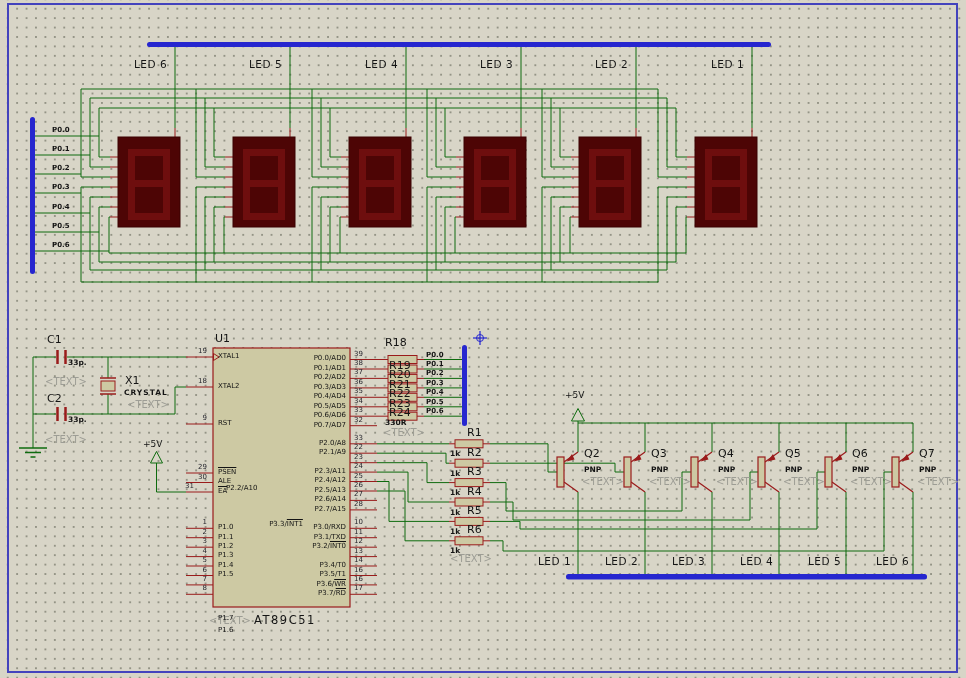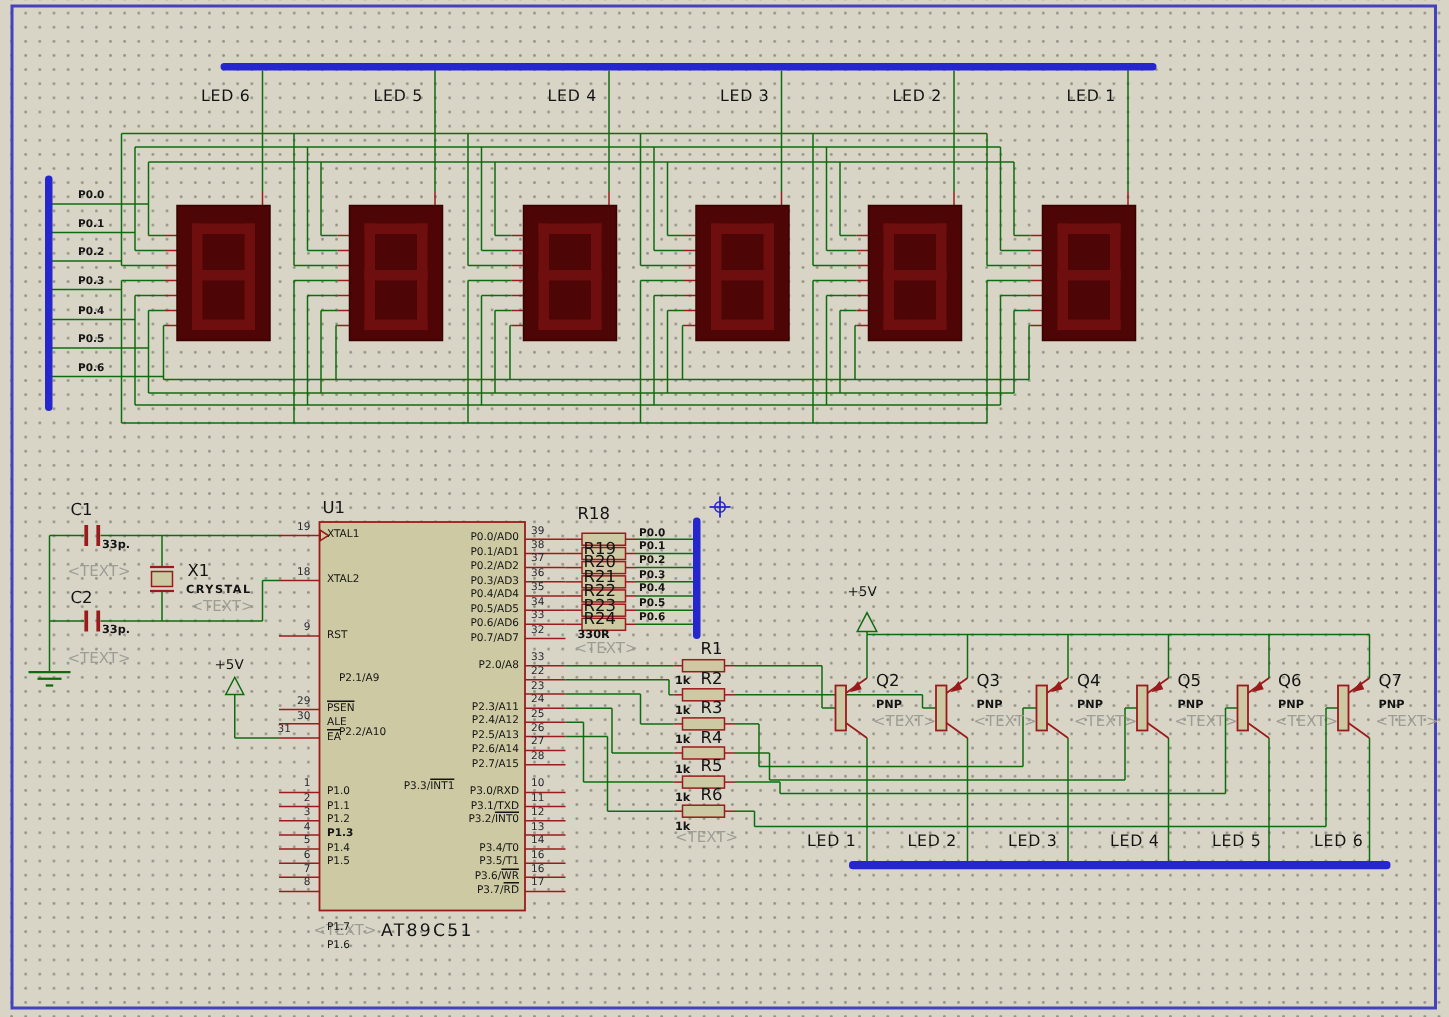--- a/index.html
+++ b/index.html
@@ -483,21 +483,21 @@
       <div class="lbl pin-name" style="left: 218px; top: 478.3px;"><span>ALE</span><span class="ov"></span></div>
       <div class="lbl pin-num" style="left: 185px; top: 483px; width: 22px; ">31</div>
       <div class="lbl pin-name" style="left: 218px; top: 487.8px;"><span></span><span class="ov">EA</span></div>
       <div class="lbl pin-num" style="left: 185px; top: 519.3px; width: 22px; text-align: right;">1</div>
       <div class="lbl pin-name" style="left: 218px; top: 524.1px;"><span>P1.0</span><span class="ov"></span></div>
       <div class="lbl pin-num" style="left: 185px; top: 528.7px; width: 22px; text-align: right;">2</div>
       <div class="lbl pin-name" style="left: 218px; top: 533.5px;"><span>P1.1</span><span class="ov"></span></div>
       <div class="lbl pin-num" style="left: 185px; top: 538.2px; width: 22px; text-align: right;">3</div>
       <div class="lbl pin-name" style="left: 218px; top: 543px;"><span>P1.2</span><span class="ov"></span></div>
       <div class="lbl pin-num" style="left: 185px; top: 547.6px; width: 22px; text-align: right;">4</div>
-      <div class="lbl pin-name" style="left: 218px; top: 552.4px; font-weight: bold;"><span>P1.3</span><span class="ov"></span></div>
+      <div class="lbl pin-name" style="left: 218px; top: 552.4px;"><span>P1.3</span><span class="ov"></span></div>
       <div class="lbl pin-num" style="left: 185px; top: 557px; width: 22px; text-align: right;">5</div>
       <div class="lbl pin-name" style="left: 218px; top: 561.8px;"><span>P1.4</span><span class="ov"></span></div>
       <div class="lbl pin-num" style="left: 185px; top: 566.5px; width: 22px; text-align: right;">6</div>
       <div class="lbl pin-name" style="left: 218px; top: 571.3px;"><span>P1.5</span><span class="ov"></span></div>
       <div class="lbl pin-num" style="left: 185px; top: 575.9px; width: 22px; text-align: right;">7</div>
       <div class="lbl pin-name" style="left: 218px; top: 580.7px; margin-top: 46px;"><span>P1.6</span><span class="ov"></span></div>
       <div class="lbl pin-num" style="left: 185px; top: 585.3px; width: 22px; text-align: right;">8</div>
       <div class="lbl pin-name" style="left: 218px; top: 615px;"><span>P1.7</span><span class="ov"></span></div>
       <div class="lbl pin-num" style="left: 354px; top: 350.5px;">39</div>
       <div class="lbl pin-name" style="left: 226px; top: 355.3px; width: 120px; text-align: right;"><span>P0.0/AD0</span><span class="ov"></span></div>
@@ -511,21 +511,21 @@
       <div class="lbl pin-name" style="left: 226px; top: 393.1px; width: 120px; text-align: right;"><span>P0.4/AD4</span><span class="ov"></span></div>
       <div class="lbl pin-num" style="left: 354px; top: 397.8px;">34</div>
       <div class="lbl pin-name" style="left: 226px; top: 402.6px; width: 120px; text-align: right;"><span>P0.5/AD5</span><span class="ov"></span></div>
       <div class="lbl pin-num" style="left: 354px; top: 407.2px;">33</div>
       <div class="lbl pin-name" style="left: 226px; top: 412px; width: 120px; text-align: right;"><span>P0.6/AD6</span><span class="ov"></span></div>
       <div class="lbl pin-num" style="left: 354px; top: 416.7px;">32</div>
       <div class="lbl pin-name" style="left: 226px; top: 421.5px; width: 120px; text-align: right;"><span>P0.7/AD7</span><span class="ov"></span></div>
       <div class="lbl pin-num" style="left: 354px; top: 434.8px;">33</div>
       <div class="lbl pin-name" style="left: 226px; top: 439.6px; width: 120px; text-align: right;"><span>P2.0/A8</span><span class="ov"></span></div>
       <div class="lbl pin-num" style="left: 354px; top: 444.2px;">22</div>
-      <div class="lbl pin-name" style="left: 226px; top: 449px; width: 120px; text-align: left;"><span>P2.1/A9</span><span class="ov"></span></div>
+      <div class="lbl pin-name" style="left: 226px; top: 449px; width: 120px; text-align: right;"><span>P2.1/A9</span><span class="ov"></span></div>
       <div class="lbl pin-num" style="left: 354px; top: 453.7px;">23</div>
       <div class="lbl pin-name" style="left: 226px; top: 485px; width: 120px; text-align: left;"><span>P2.2/A10</span><span class="ov"></span></div>
       <div class="lbl pin-num" style="left: 354px; top: 463.1px;">24</div>
       <div class="lbl pin-name" style="left: 226px; top: 467.9px; width: 120px; text-align: right;"><span>P2.3/A11</span><span class="ov"></span></div>
       <div class="lbl pin-num" style="left: 354px; top: 472.5px;">25</div>
       <div class="lbl pin-name" style="left: 226px; top: 477.3px; width: 120px; text-align: right;"><span>P2.4/A12</span><span class="ov"></span></div>
       <div class="lbl pin-num" style="left: 354px; top: 482px;">26</div>
       <div class="lbl pin-name" style="left: 226px; top: 486.8px; width: 120px; text-align: right;"><span>P2.5/A13</span><span class="ov"></span></div>
       <div class="lbl pin-num" style="left: 354px; top: 491.4px;">27</div>
       <div class="lbl pin-name" style="left: 226px; top: 496.2px; width: 120px; text-align: right;"><span>P2.6/A14</span><span class="ov"></span></div>

